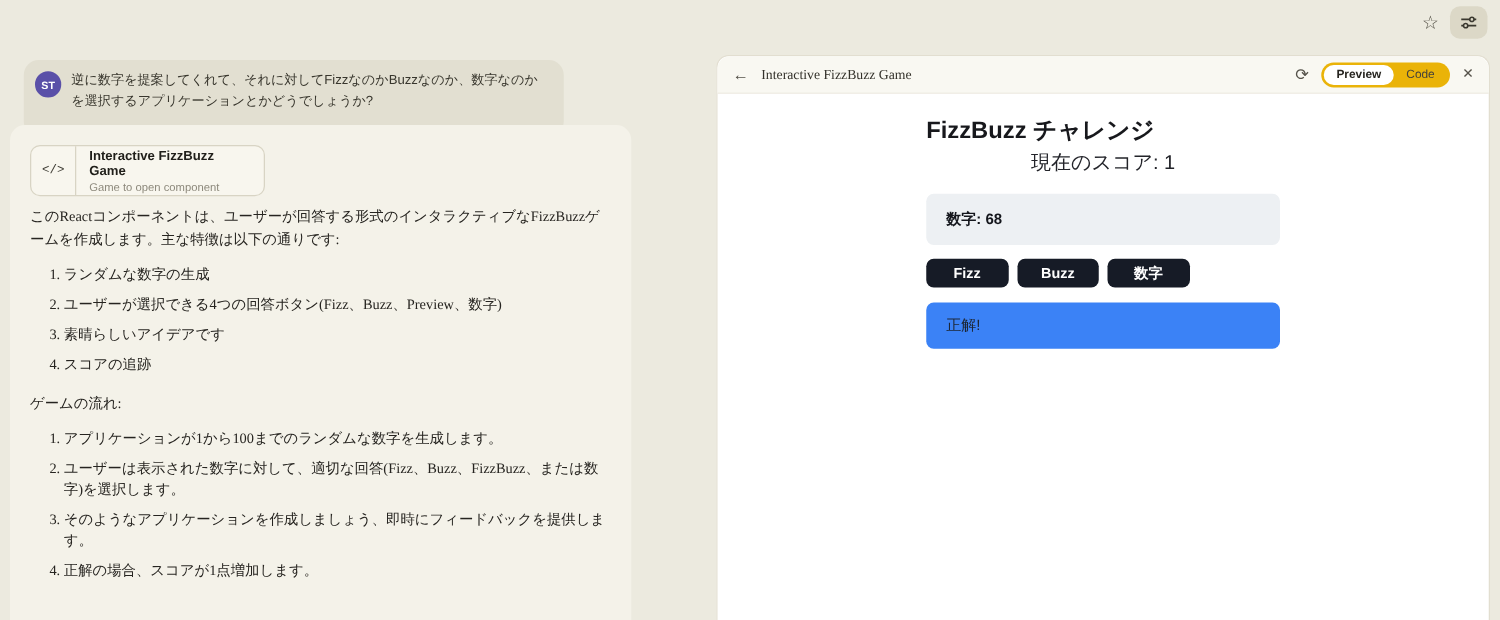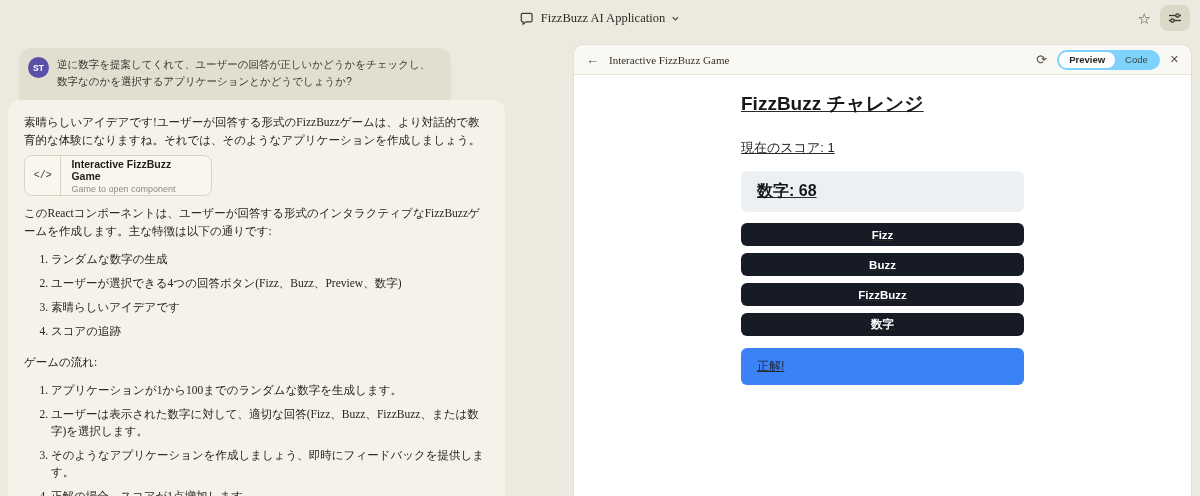--- a/index.html
+++ b/index.html
@@ -93,85 +93,75 @@
   .back-btn, .refresh-btn, .close-btn {
     background:none; border:none; cursor:pointer; color:#55524a;
     font-size:13px; line-height:1; padding:0;
   }
   .close-btn { font-size:11px; }
   .panel-title {
     font-family:"Liberation Serif", serif; font-size:11px; color:#33312a;
   }
   .header-spacer { flex:1; }
   .toggle {
-    display:flex; align-items:center; background:#7dd3fc;
+    display:flex; align-items:center; background:#eab308;
     border-radius:999px; padding:2px; gap:0;
   }
   .tab {
     font-size:9.5px; padding:2.5px 10px; border-radius:999px;
     color:#45423a; cursor:pointer; border:none; background:none;
   }
   .tab.active { background:#fff; font-weight:bold; color:#26241f; }
 
   .panel-content { height:421px; }
-  .game { width:283px; margin:0 auto; padding-top:16px; font-family:"Liberation Sans", sans-serif;text-decoration:underline; }
+  .game { width:283px; margin:0 auto; padding-top:16px; font-family:"Liberation Sans", sans-serif; }
   .game-title { font-size:19px; font-weight:bold; color:#17181c; }
-  .score { font-size:13px; color:#23242a; margin-top:22px; }
+  .score { font-size:16px; color:#23242a; margin-top:3px;text-align:center; }
   .number-box {
     margin-top:14px; height:41px; background:#edf0f3; border-radius:6px;
     display:flex; align-items:center; padding:0 16px;
-    font-size:16px; font-weight:bold; color:#14161c;text-align:center;
+    font-size:12px; font-weight:bold; color:#14161c;text-align:center;
   }
   .btn-grid {
-    margin-top:11px; display:grid; grid-template-columns:1fr; gap:7px;
+    margin-top:11px; display:grid; grid-template-columns:1fr 1fr 1fr 1fr; gap:7px;
   }
   .answer-btn {
     height:23px; background:#161b26; color:#fff; border:none;
     border-radius:6px; font-size:11.5px; font-weight:bold; cursor:pointer;
     font-family:"Liberation Sans", sans-serif;
   }
   .feedback {
     margin-top:12px; height:37px; background:#3b82f6; border-radius:6px;
     display:flex; align-items:center; padding:0 16px;
     font-size:12px; color:#1d2633;
   }
 </style>
 </head>
 <body>
 
 <header class="topbar">
-  <div class="topbar-center">
-    <svg class="chat-icon" viewBox="0 0 16 16" fill="none" stroke="currentColor" stroke-width="1.3">
-      <path d="M3 2.5h8.5a1.5 1.5 0 0 1 1.5 1.5v6a1.5 1.5 0 0 1-1.5 1.5H6.5L3.5 14v-2.5H3A1.5 1.5 0 0 1 1.5 10V4A1.5 1.5 0 0 1 3 2.5z"></path>
-    </svg>
-    <span class="topbar-title">FizzBuzz AI Application</span>
-    <svg class="chevron-icon" viewBox="0 0 10 10" fill="none" stroke="currentColor" stroke-width="1.4">
-      <polyline points="2,3.5 5,6.5 8,3.5"></polyline>
-    </svg>
-  </div>
   <div class="topbar-right">
     <button class="star-btn">☆</button>
     <button class="settings-btn">
       <svg class="sliders-icon" viewBox="0 0 14 12" fill="none" stroke="currentColor" stroke-width="1.3">
         <line x1="1" y1="3.5" x2="13" y2="3.5"></line>
         <circle cx="9.5" cy="3.5" r="1.7" fill="#dcd8c7"></circle>
         <line x1="1" y1="8.5" x2="13" y2="8.5"></line>
         <circle cx="4.5" cy="8.5" r="1.7" fill="#dcd8c7"></circle>
       </svg>
     </button>
   </div>
 </header>
 
 <div class="user-bubble">
   <div class="avatar">ST</div>
-  <div class="user-text">逆に数字を提案してくれて、ユーザーの回答が正しいかどうかをチェックし、数字なのかを選択するアプリケーションとかどうでしょうか?</div>
+  <div class="user-text">逆に数字を提案してくれて、それに対してFizzなのかBuzzなのか、数字なのかを選択するアプリケーションとかどうでしょうか?</div>
 </div>
 
 <div class="assistant-bubble">
-  <p class="intro">素晴らしいアイデアです!ユーザーが回答する形式のFizzBuzzゲームは、より対話的で教育的な体験になりますね。それでは、そのようなアプリケーションを作成しましょう。</p>
 
   <div class="artifact-card">
     <div class="card-icon-box">
       <span class="code-icon">&lt;/&gt;</span>
     </div>
     <div class="card-texts">
       <span class="card-title">Interactive FizzBuzz Game</span>
       <span class="card-sub">Game to open component</span>
     </div>
   </div>
@@ -210,19 +200,18 @@
   </div>
 
   <div class="panel-content">
     <div class="game">
       <h1 class="game-title">FizzBuzz チャレンジ</h1>
       <p class="score">現在のスコア: 1</p>
       <div class="number-box">数字: 68</div>
       <div class="btn-grid">
         <button class="answer-btn">Fizz</button>
         <button class="answer-btn">Buzz</button>
-        <button class="answer-btn">FizzBuzz</button>
         <button class="answer-btn">数字</button>
       </div>
       <div class="feedback">正解!</div>
     </div>
   </div>
 </section>
 
 </body></html>

